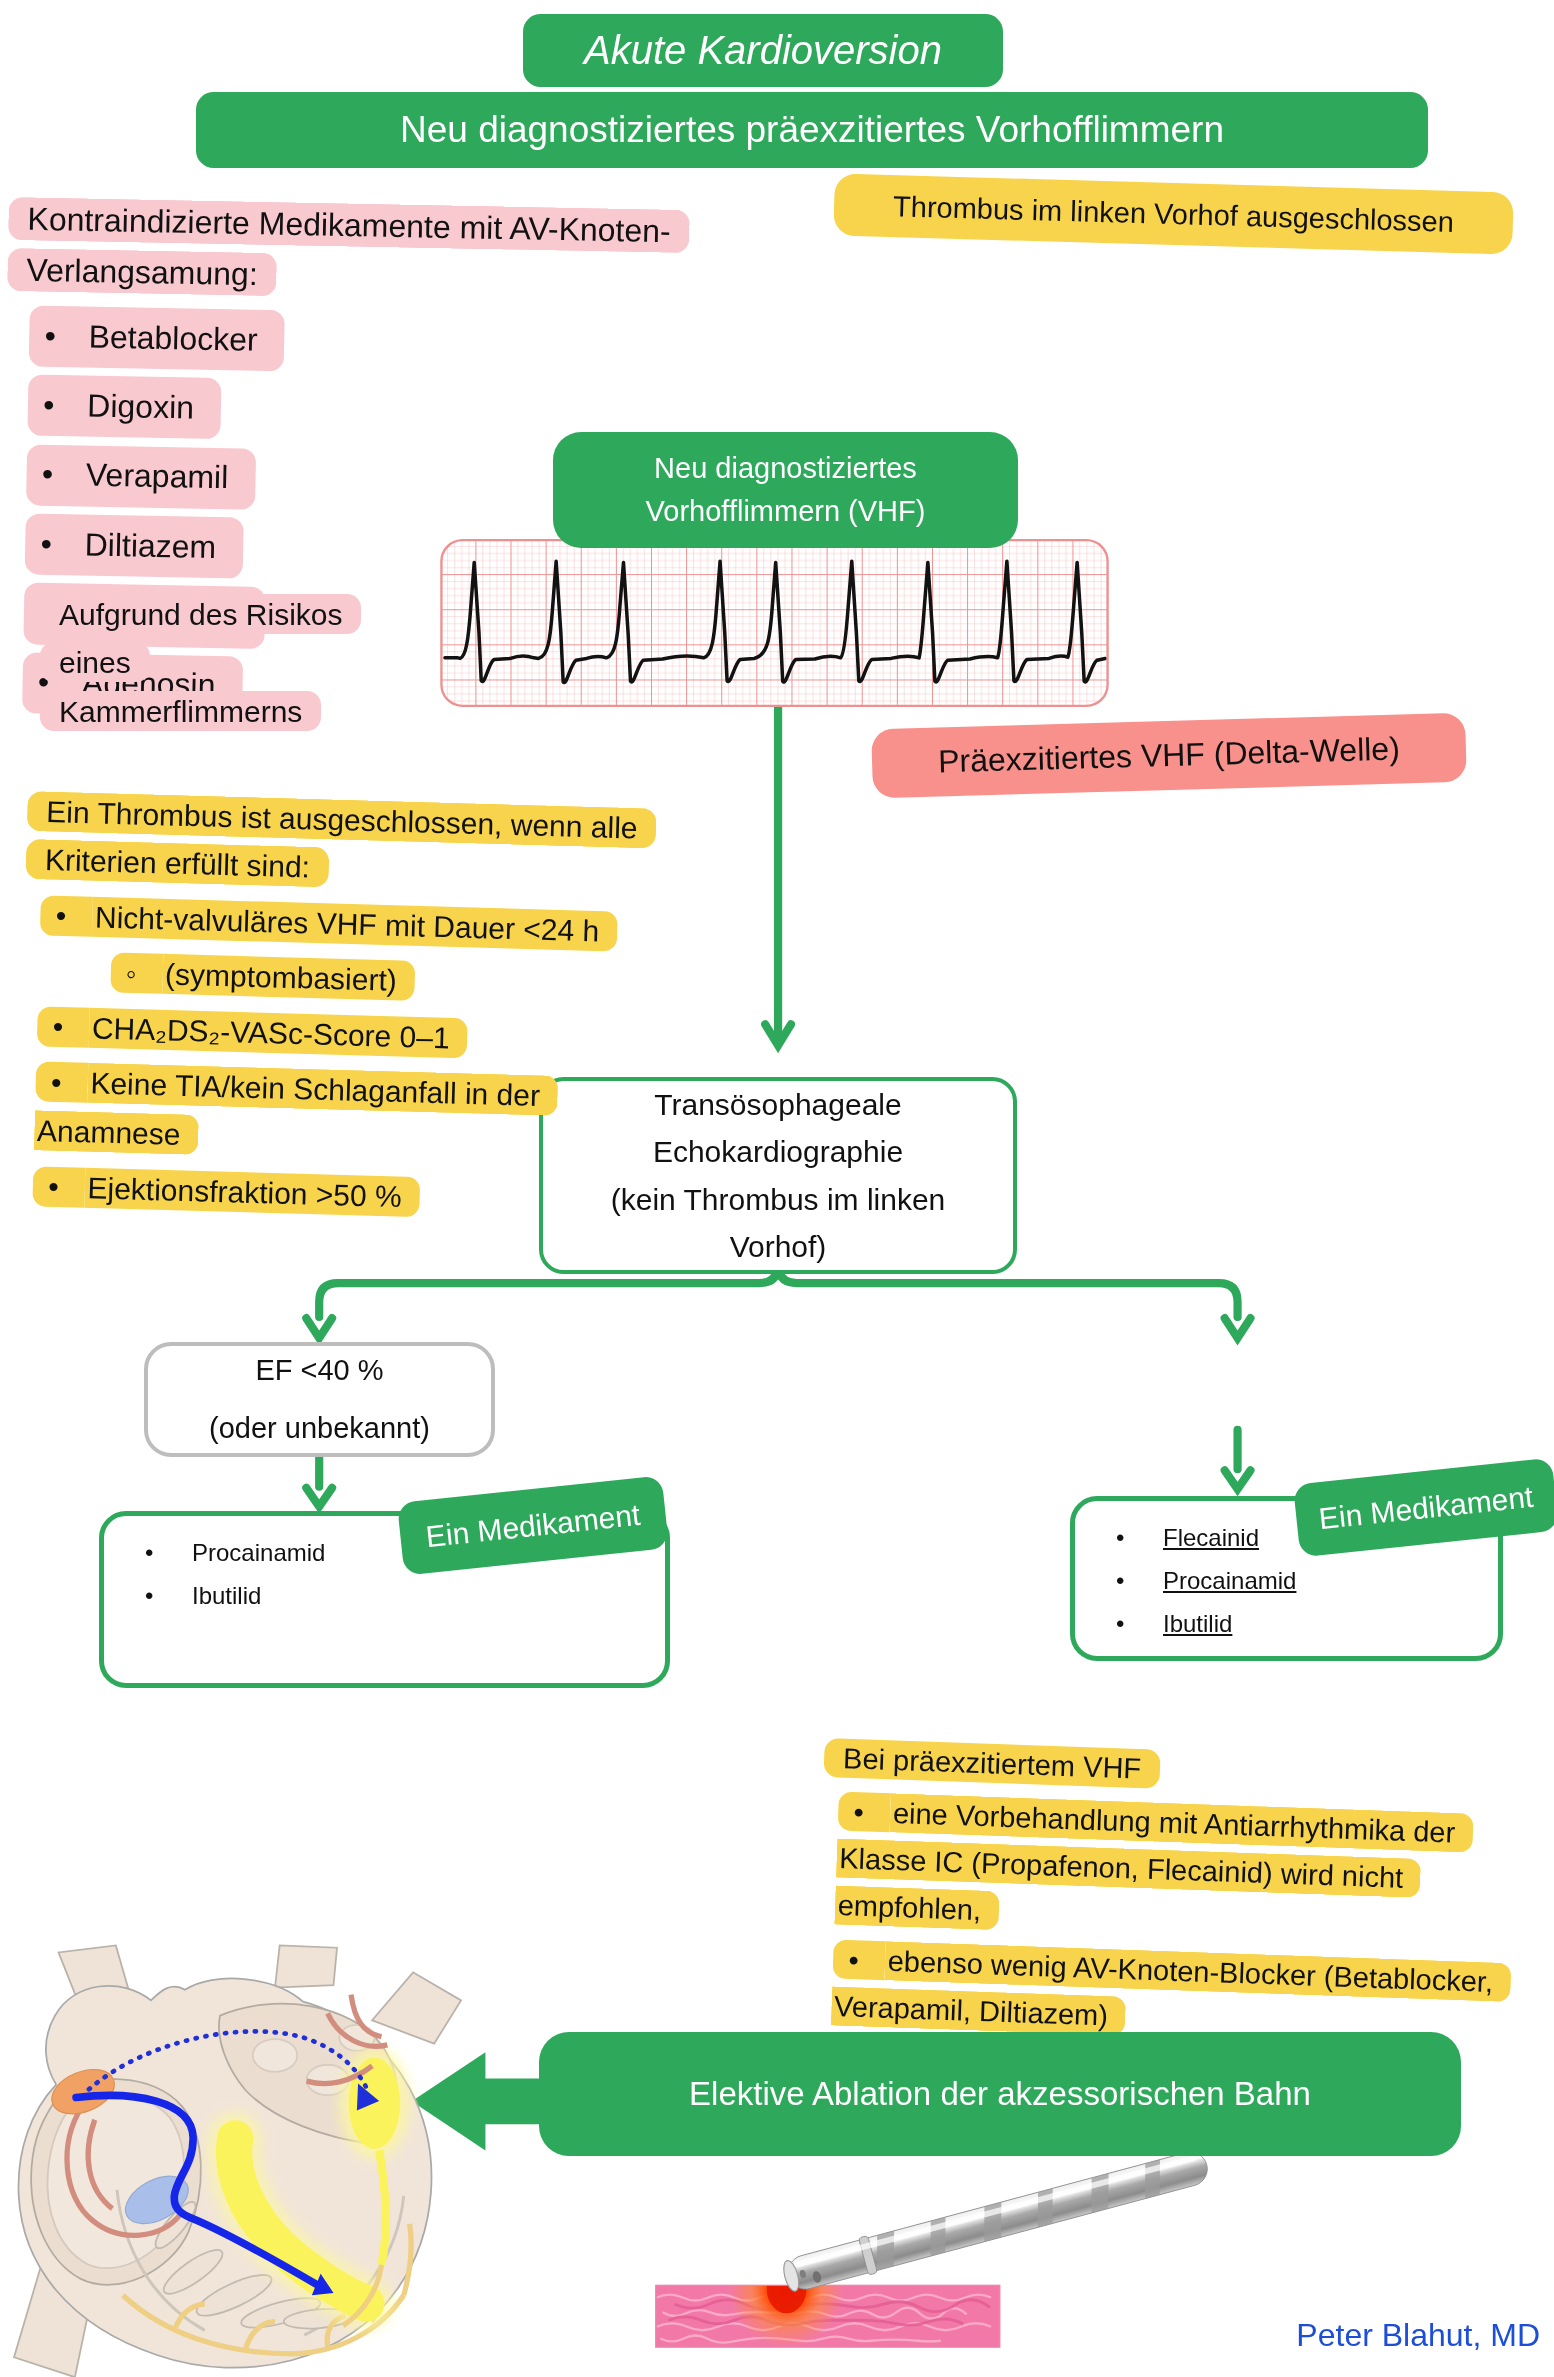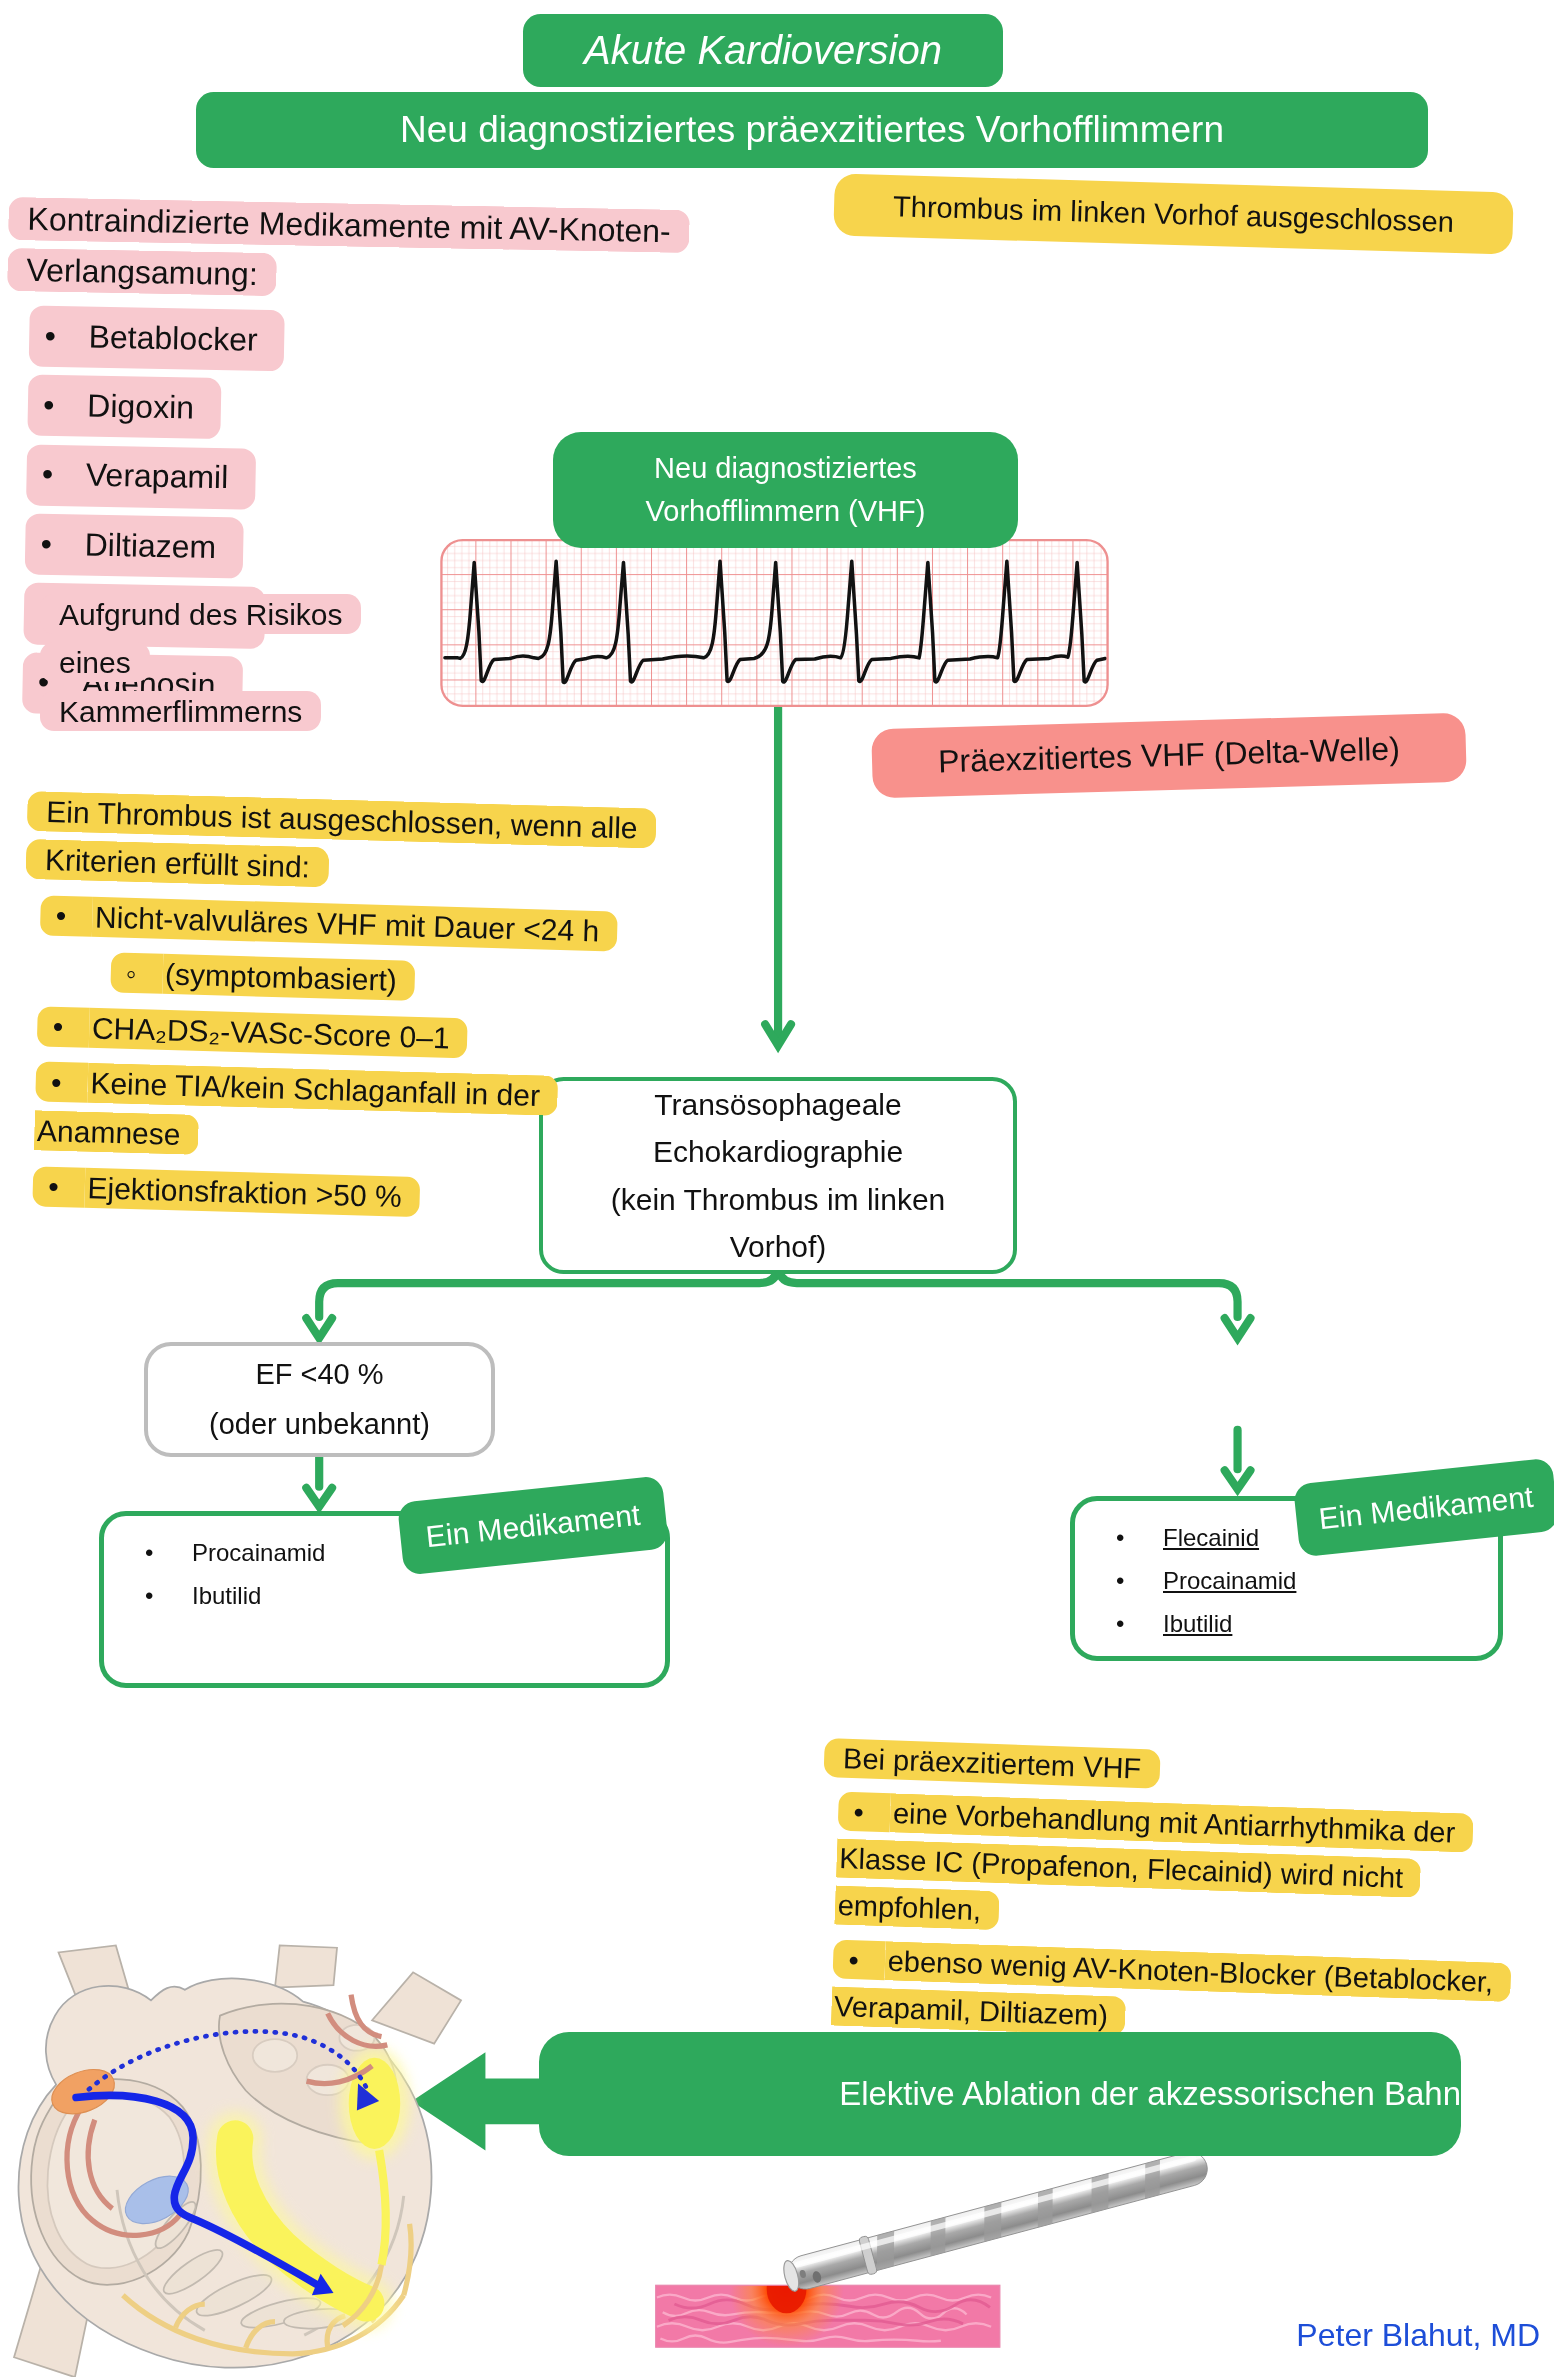--- a/index.html
+++ b/index.html
@@ -5,21 +5,21 @@
   * { box-sizing: border-box; margin: 0; padding: 0; }
   html,body { background:#ffffff; }
   body { font-family: "Liberation Sans", "DejaVu Sans", sans-serif; color:#111; }
   .canvas { position:relative; width:1555px; height:2377px; background:#fff; overflow:hidden; }
 
   
   .gbanner { position:absolute; background:var(--green); color:#fff; border-radius:17.6px;
              display:flex; align-items:center; justify-content:center; text-align:center; z-index:3; }
   .title-banner    { left:523px;  top:14px;  width:480px;  height:73px; font-size:40px;font-style:italic; }
   .subtitle-banner { left:196px;  top:92px; width:1232px; height:76px; font-size:37px; }
-  .ablation-banner { left:539px;  top:2032px; width:922px; height:124px; font-size:33px; border-radius:30px;justify-content:flex-end; }
+  .ablation-banner { left:539px;  top:2032px; width:922px; height:124px; font-size:33px; border-radius:30px; }
 
   .pill { position:absolute; display:flex; align-items:center; justify-content:center; text-align:center; z-index:3; }
   .thrombus-banner { left:834px; top:183px; width:679px; height:62px; background:var(--yellow);
                      border-radius:21px; font-size:29px; transform:rotate(1.6deg); }
   .preexcited-label { left:872px; top:721px; width:594px; height:69px; background:var(--salmon);
                       border-radius:22px; font-size:32px; transform:rotate(-1.6deg); }
 
   
   .hl { box-decoration-break: clone; -webkit-box-decoration-break: clone;
         border-radius:14px; padding:3.5px 19px; }
@@ -48,21 +48,21 @@
   .blob-list li.sub { margin-left:88px; }
 
   
   .flow-box { position:absolute; background:#fff; display:flex; flex-direction:column;
               align-items:center; justify-content:center; text-align:center; z-index:2; }
   .vhf-box { left:553px; top:432px; width:465px; height:116px; background:var(--green); color:#fff;
              border-radius:28px; font-size:29px; line-height:1.5; padding:0 23.4px; z-index:3;align-items:flex-end; }
   .tee-box { left:539px; top:1040px; width:478px; height:197px; border:4.7px solid var(--green);
              border-radius:24.6px; font-size:30px; line-height:1.58; padding:0 34px;margin-top:37px; }
   .ef-box  { border:4.1px solid var(--grayb); border-radius:27px; font-size:29px; line-height:1.7; }
-  .ef-left  { left:144px;  top:1342px; width:351px; height:115px; }
+  .ef-left  { left:144px;  top:1342px; width:351px; height:115px;justify-content:space-between; }
   .ef-right { left:1124px; top:1342px; width:228px; height:88px; }
 
   .med-box { position:absolute; background:#fff; border:5.3px solid var(--green); border-radius:27px; z-index:2; }
   .med-left  { left:99px;  top:1511px; width:571px; height:177px; }
   .med-right { left:1070px; top:1496px; width:433px; height:165px;text-decoration:underline; }
   .med-box ul { list-style:none; margin:23.4px 0 0 41px; }
   .med-box li { font-size:24px; margin:15px 0; }
   .med-box li::before { content:"•"; display:inline-block; width:47px; }
 
   .tag { position:absolute; background:var(--green); color:#fff; border-radius:17.6px;

